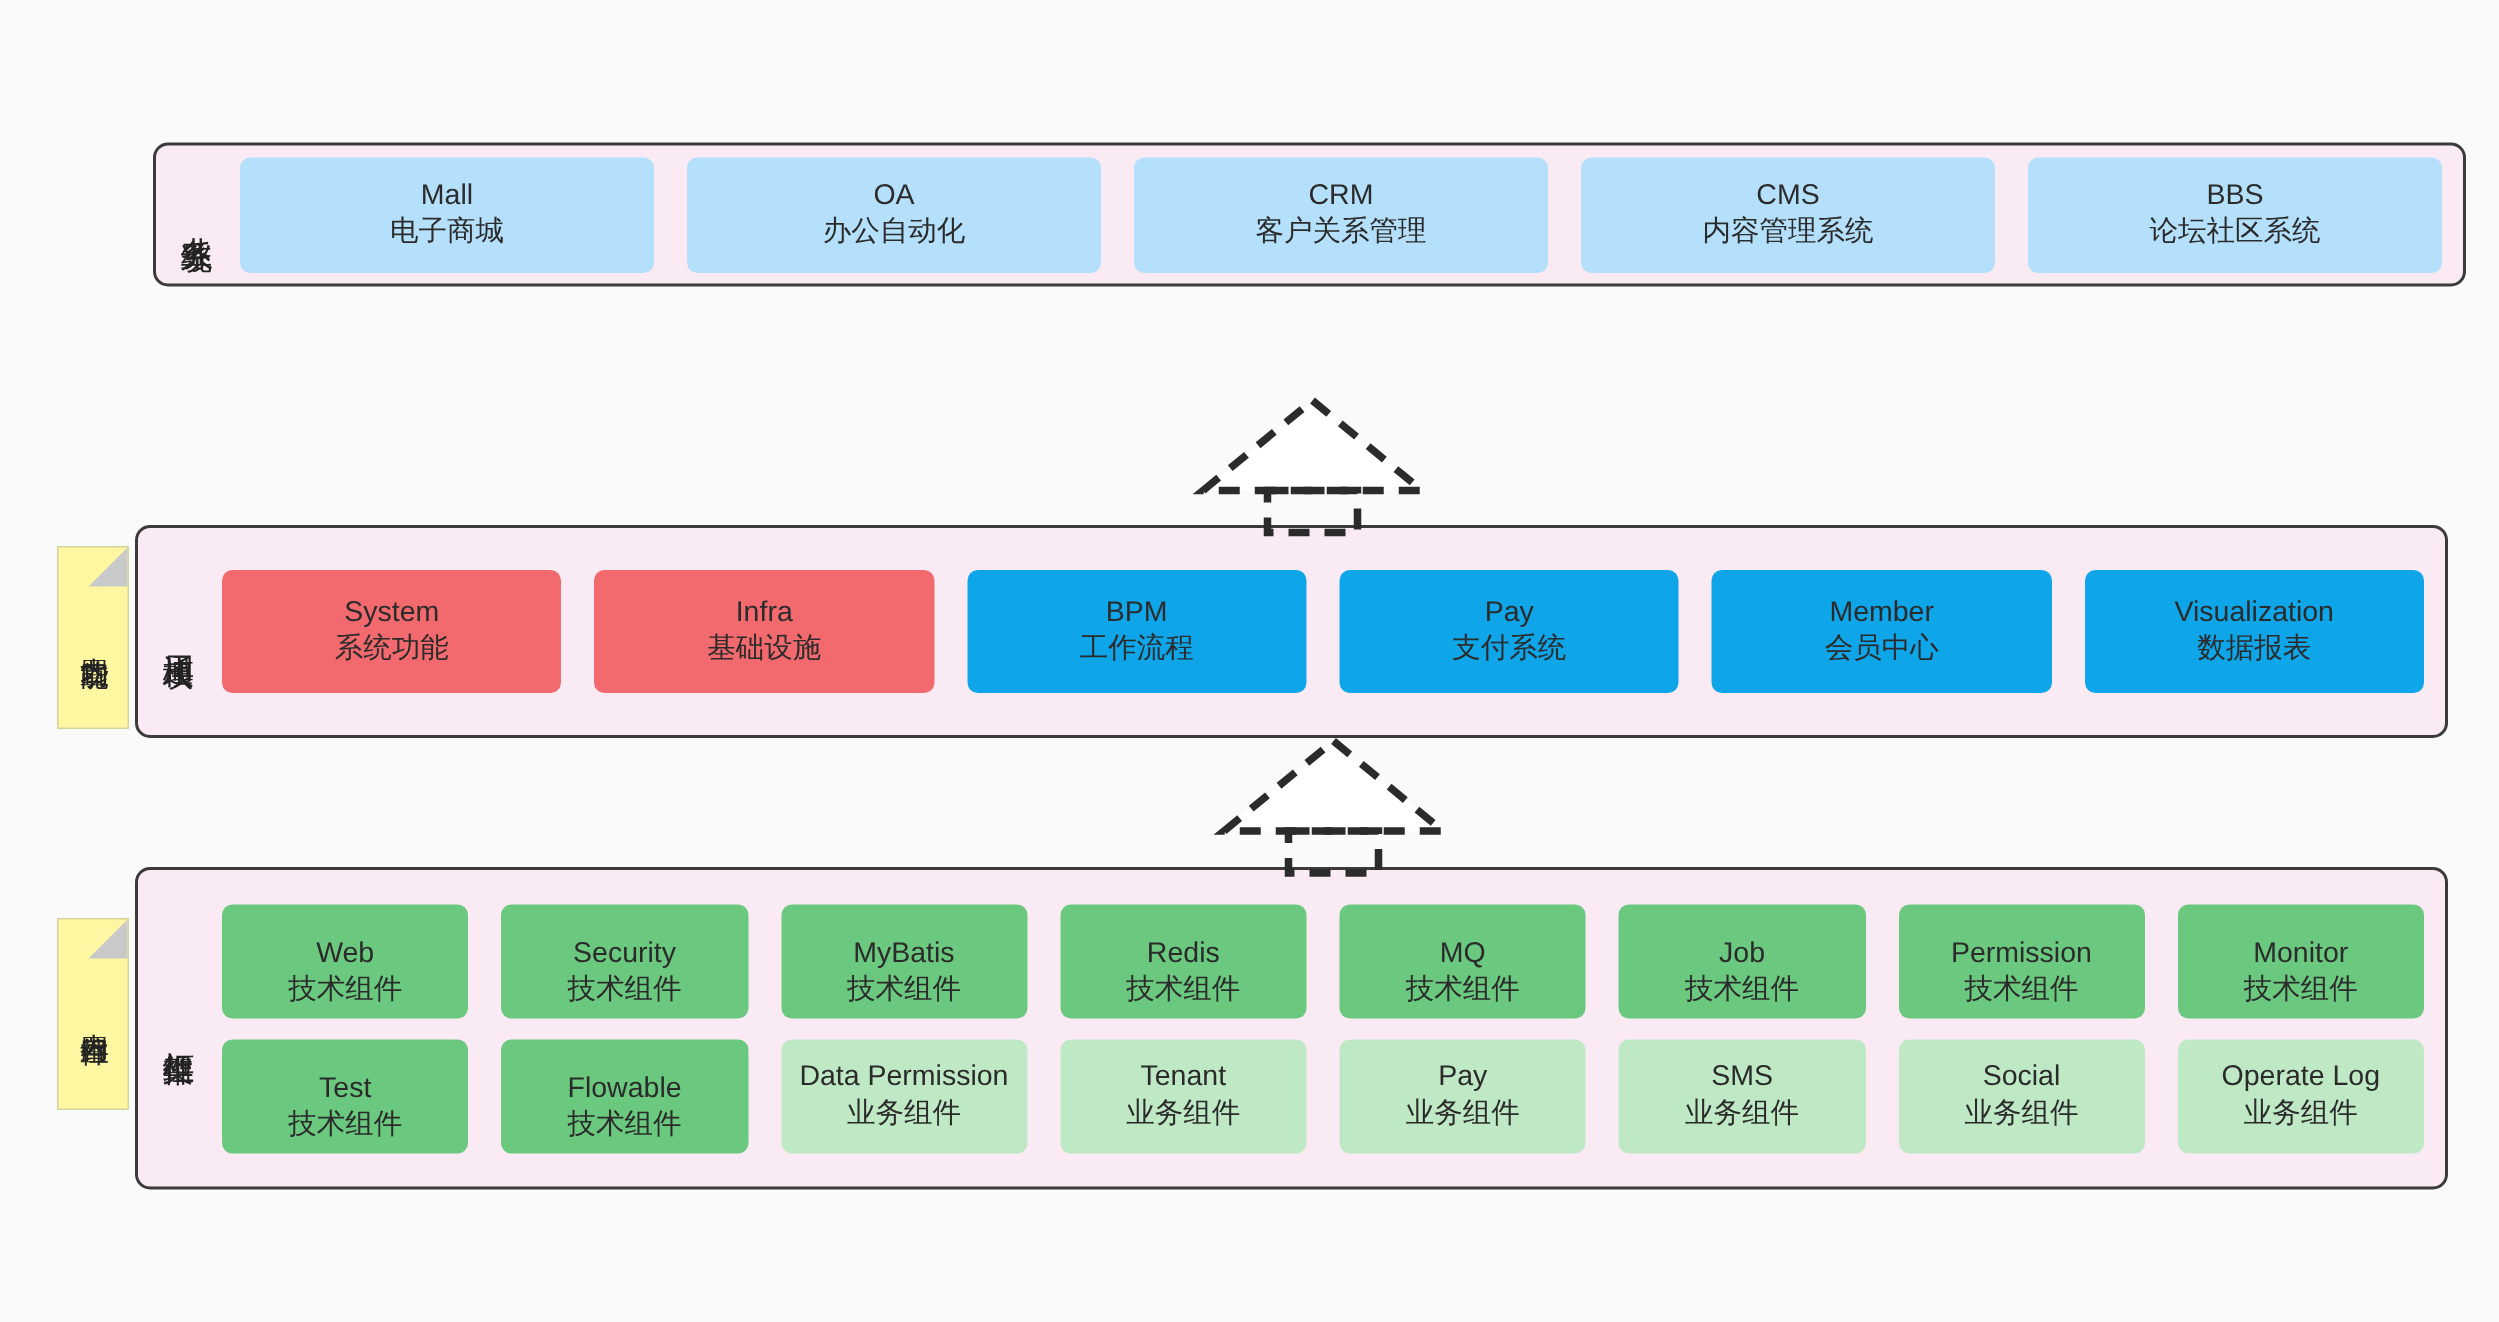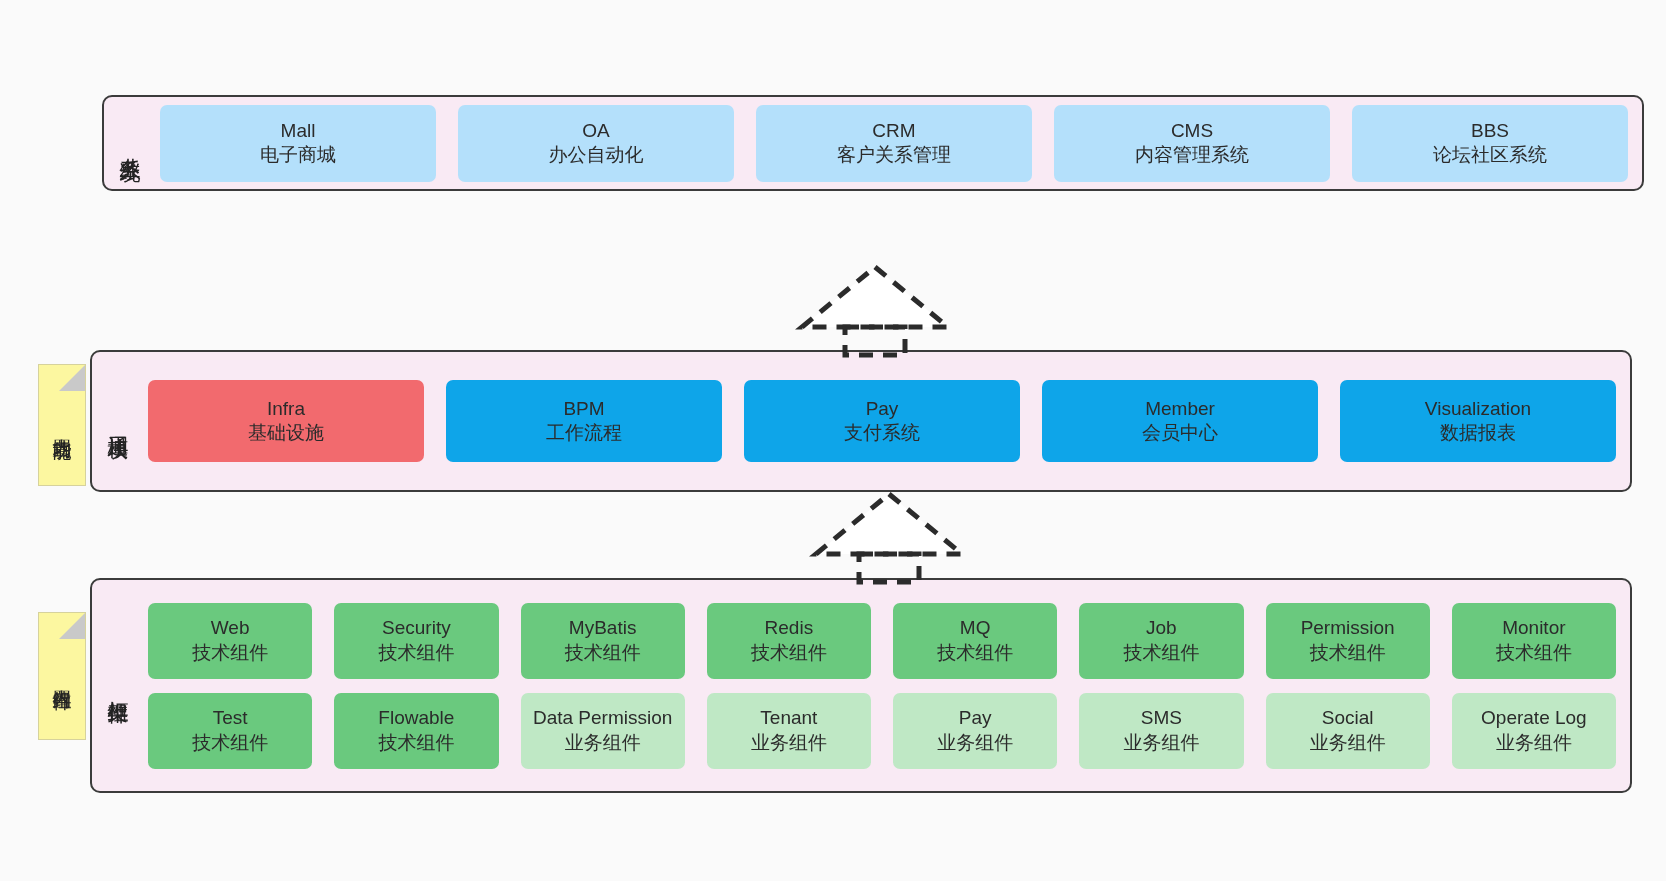--- a/index.html
+++ b/index.html
@@ -72,21 +72,21 @@
     box-sizing: border-box;
     padding: 6px 4px;
     min-width: 0;
   }
   .node .en { display: block; }
   .node .cn { display: block; }
 
   .n-blue      { background: #b4e0fb; height: 77px; }
   .n-red       { background: #f26a6e; height: 82px; }
   .n-pink      { background: #0ea5e9; height: 82px; }
-  .n-green     { background: #6ac97e; height: 76px; }
+  .n-green     { background: #6ac97e; height: 76px; justify-content: flex-end; }
   .n-lightgrn  { background: #bfe8c5; height: 76px; }
 
   
   .note {
     position: absolute;
     background: #fcf7a0;
     border: 1px solid #d6d29c;
     display: flex;
     align-items: center;
     justify-content: center;
@@ -166,20 +166,24 @@
   </div>
   <div class="uml-label" style="left:863px; top:296px;">构建</div>
 
   <div class="note" style="left:38px; top:364px; width:48px; height:122px;">内置功能</div>
 
   <div class="layer" id="layer-common" style="left:90px; top:350px; width:1542px; height:142px;">
     <div class="layer-title">通用模块</div>
     <div class="layer-body">
       <div class="row">
         <div class="node n-red">
+          <span class="en">System</span>
+          <span class="cn">系统功能</span>
+        </div>
+        <div class="node n-red">
           <span class="en">Infra</span>
           <span class="cn">基础设施</span>
         </div>
         <div class="node n-pink">
           <span class="en">BPM</span>
           <span class="cn">工作流程</span>
         </div>
         <div class="node n-pink">
           <span class="en">Pay</span>
           <span class="cn">支付系统</span>

